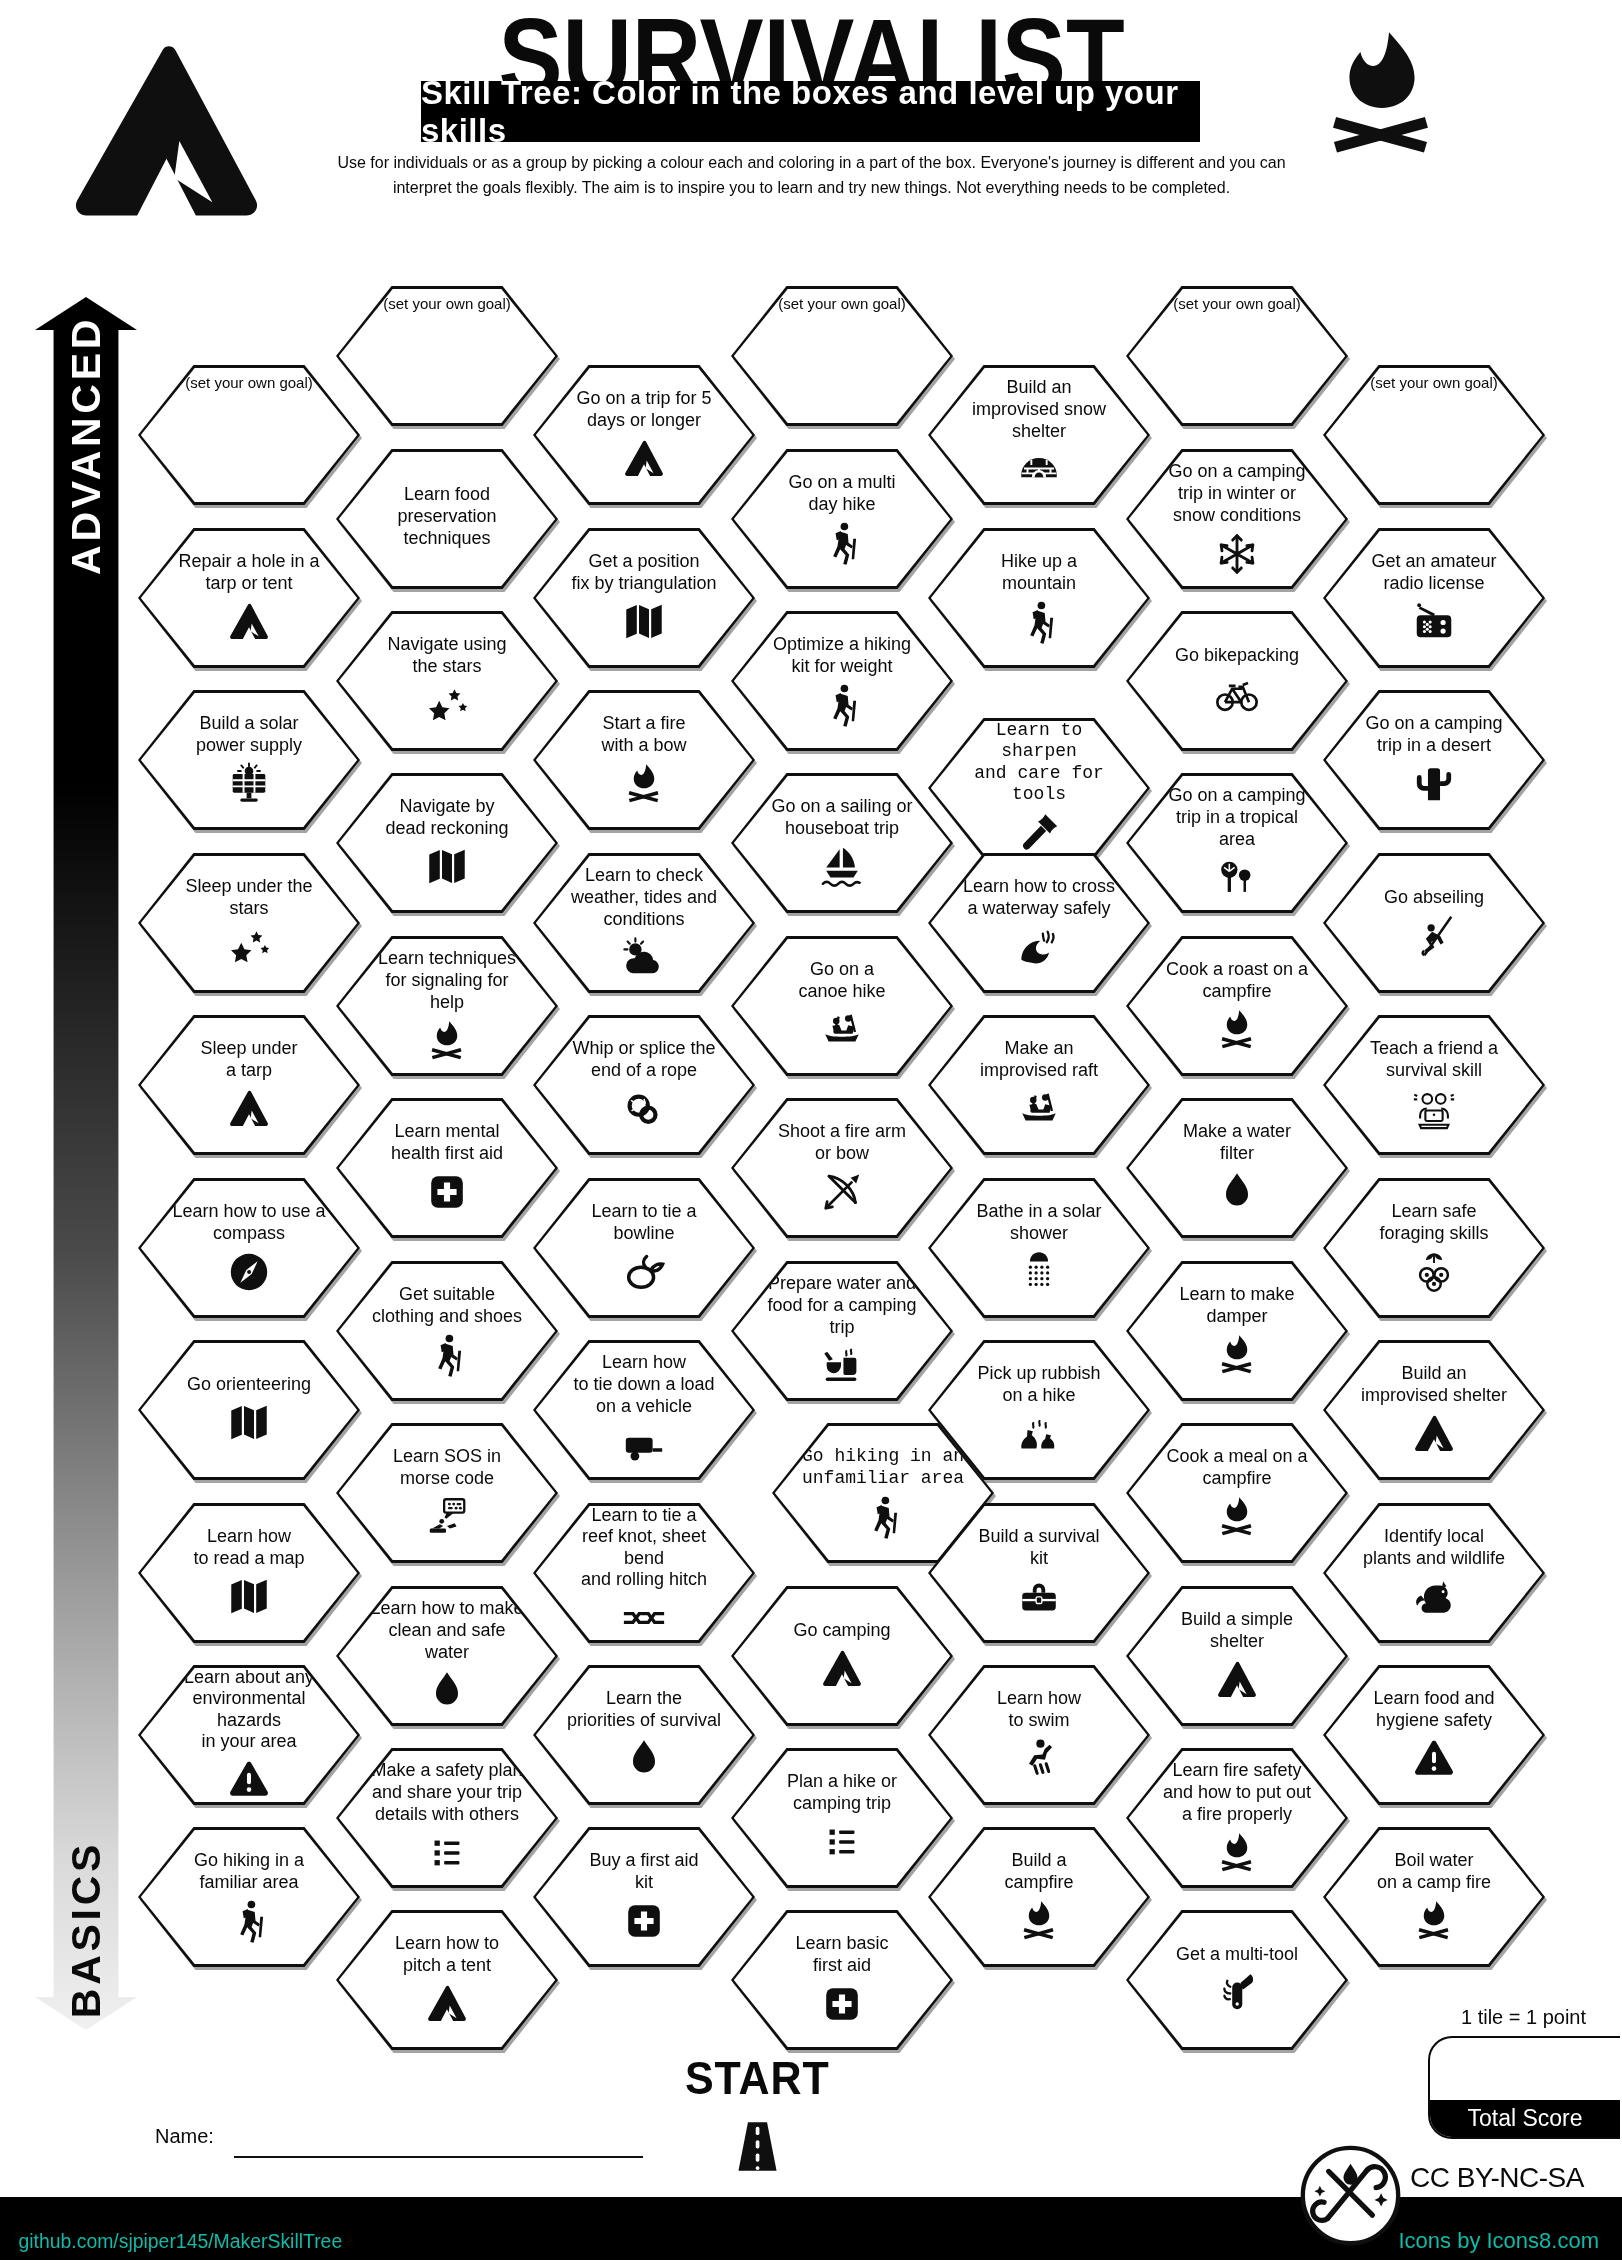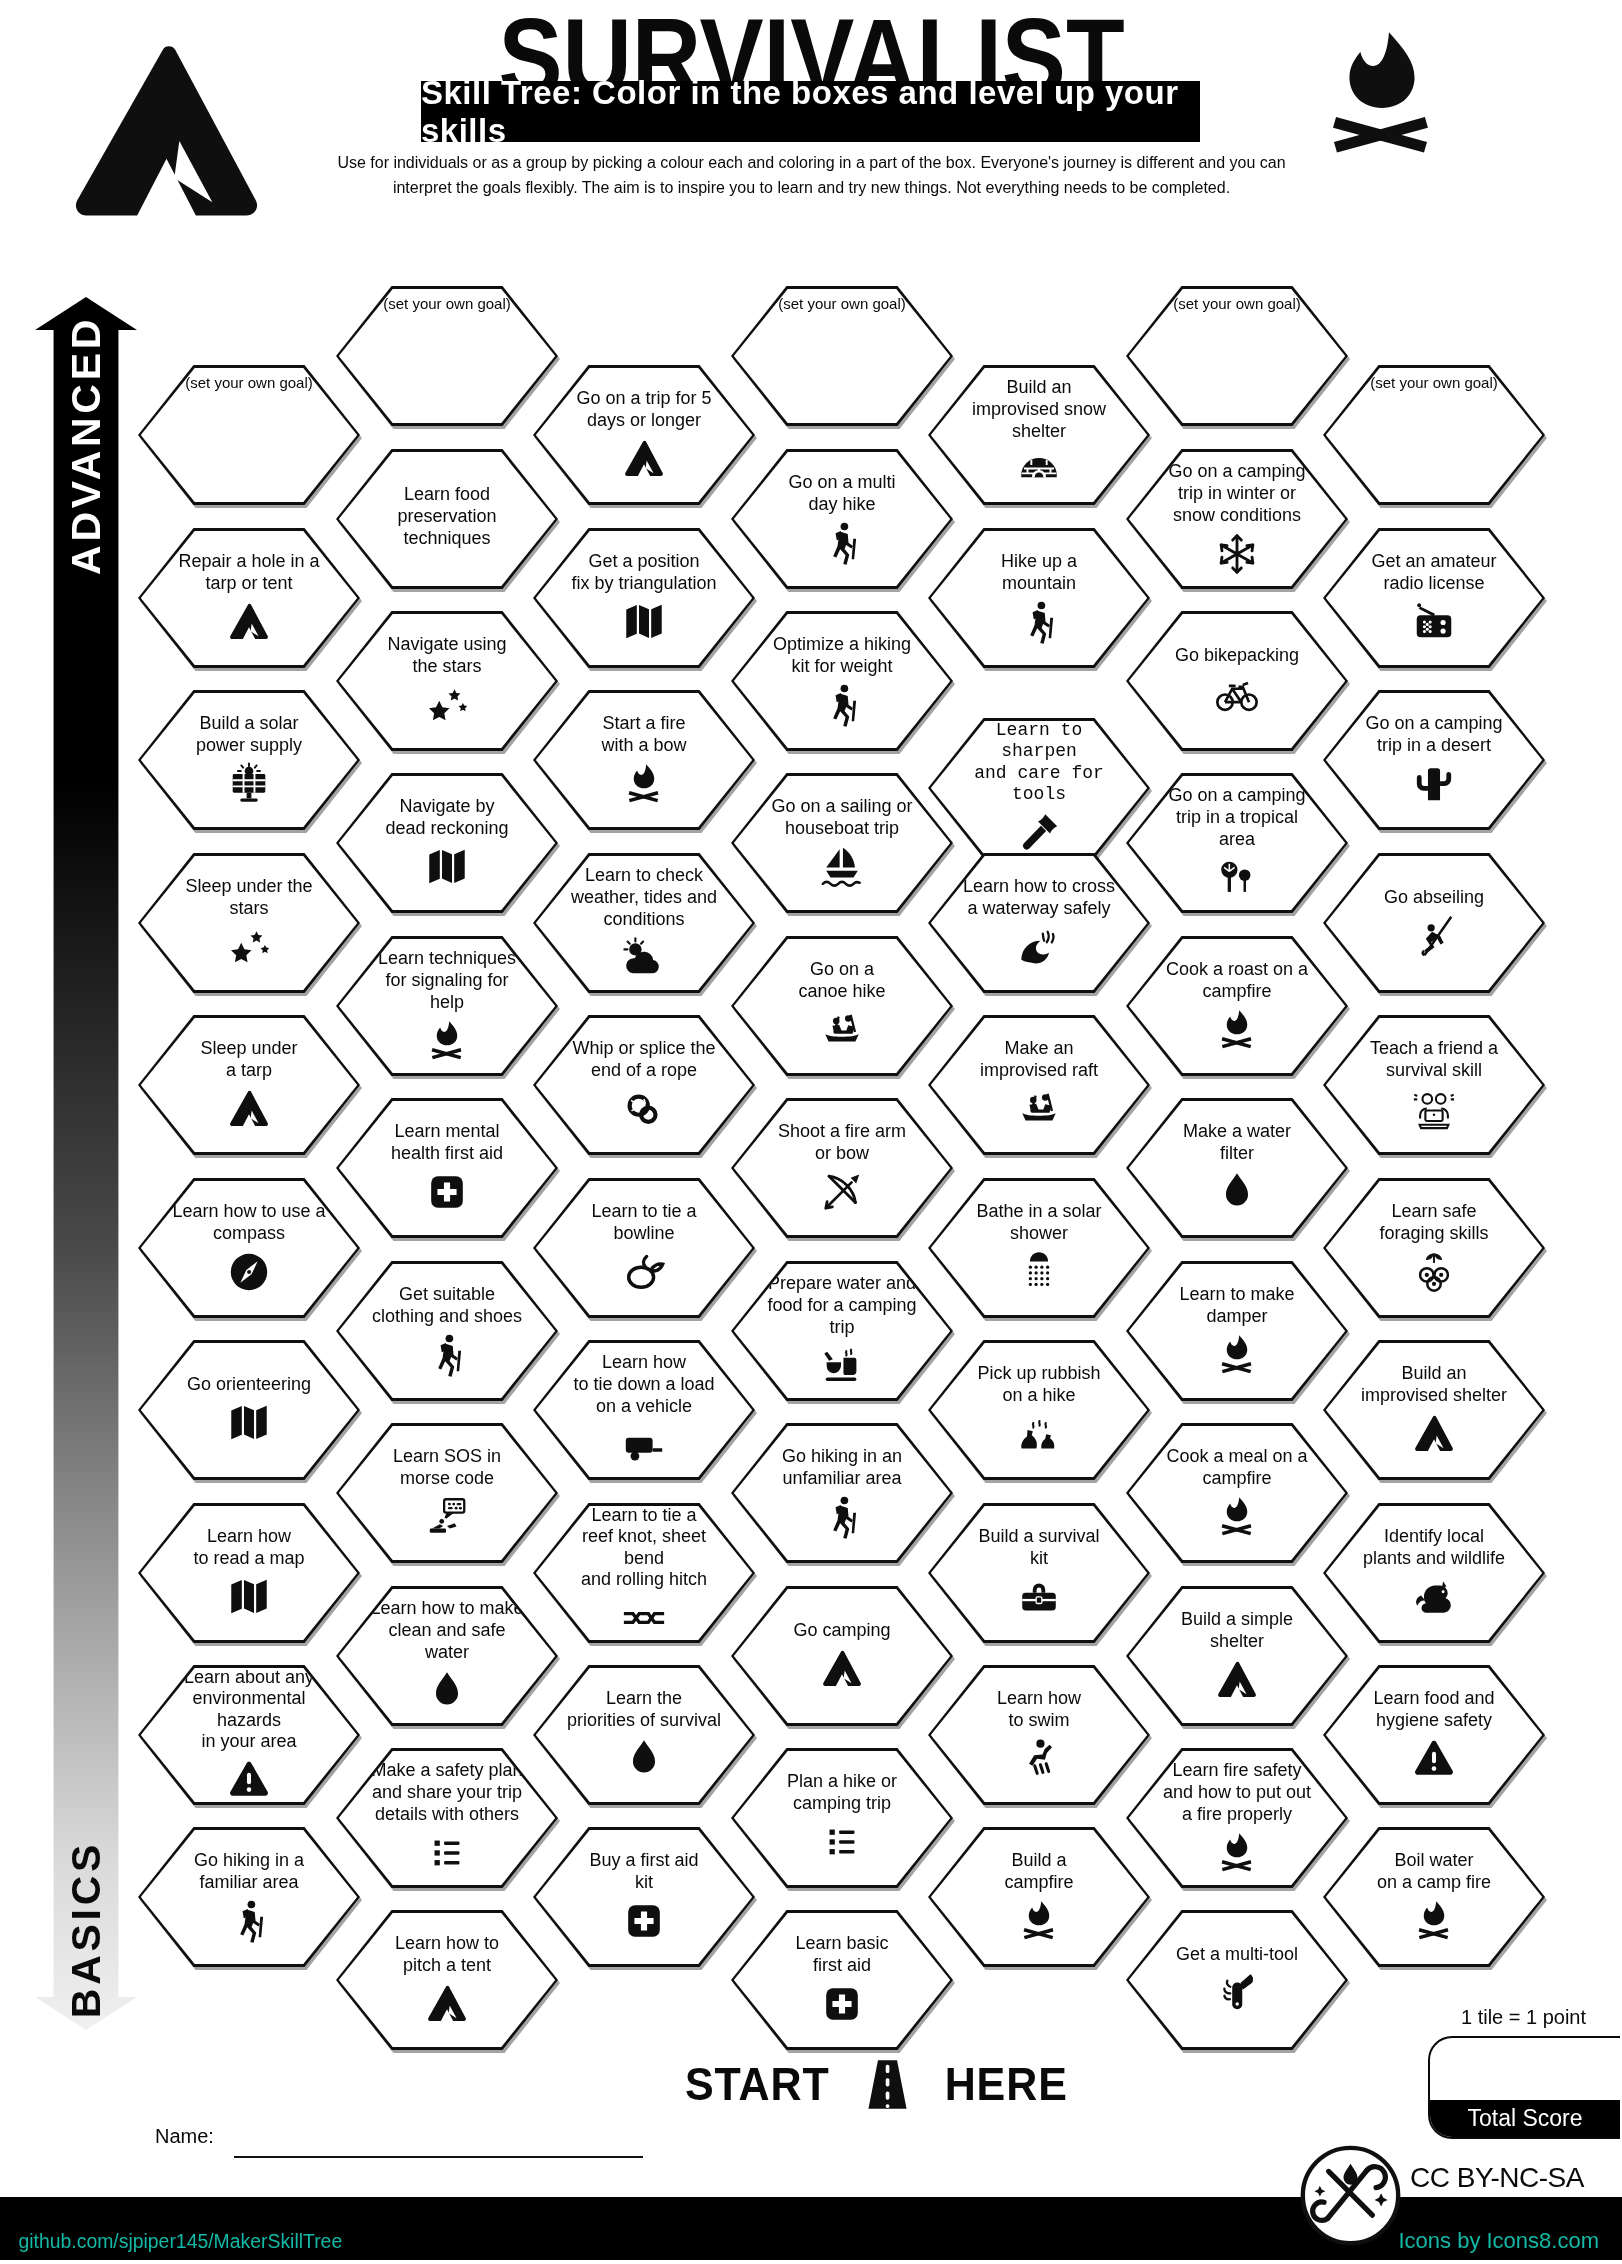--- a/index.html
+++ b/index.html
@@ -31,21 +31,21 @@
     clip-path:polygon(0 50%,25% 0,75% 0,100% 50%,75% 100%,25% 100%);
     display:flex;flex-direction:column;align-items:center;justify-content:center;gap:4.6px;
     padding:7.4px 26px;box-sizing:border-box;}
   .hex-label{font-size:18px;line-height:1.2;text-align:center;white-space:pre-line;}
   .goal .hex-inner{justify-content:flex-start;padding-top:6.5px;}
   .goal .hex-label{font-size:15px;}
   .hex-icon{line-height:0;}
   .hex-icon svg{width:46px;height:46px;}
 
   
-  .start-here{position:absolute;left:685px;top:2054px;display:flex;align-items:center;gap:13px;}
+  .start-here{position:absolute;left:685px;top:2054px;display:flex;align-items:center;gap:13px;flex-direction:column;}
   .start-here .word{font-size:43px;font-weight:900;letter-spacing:0.9px;transform:scaleY(1.08);}
   .road{line-height:0;}
   .road svg{width:89px;height:61px;}
 
   
   .name-label{position:absolute;left:155px;top:2125px;font-size:20px;}
   .name-line{position:absolute;left:234px;top:2123px;width:409px;height:33px;border-bottom:2.3px solid #111;}
   .tile-note{position:absolute;left:1428px;top:2006px;width:191px;text-align:center;font-size:20px;}
   .score-box{position:absolute;left:1428px;top:2036px;width:192px;height:103px;background:#fff;border:2.3px solid #0a0a0a;border-right:none;border-radius:24px 0 0 24px;box-sizing:border-box;display:flex;flex-direction:column;overflow:hidden;}
   .score-box .score-space{flex:1;}
@@ -600,21 +600,21 @@
               <path d="M8 20h15v3.5a8 8 0 0 1-8 8 7.5 7.5 0 0 1-7-7.5z"></path>
               <path d="M10.5 18.5 5.5 11l3-2 6 8z"></path>
               <rect x="7" y="36" width="32" height="3.6" rx="1.8"></rect>
               <g fill="none" stroke="#0f0f0f" stroke-width="2.2" stroke-linecap="round">
                 <path d="M28.5 8.5c-1 2 1 2.5 0 4.5M33.5 7c-1 2 1 2.5 0 4.5"></path>
               </g>
             </svg></div>
         </div>
       </div>
     </div>
-    <div class="hex" style="left: 731px; top: 1423px;">
+    <div class="hex" style="left: 772px; top: 1423px; font-family: Liberation Mono, monospace;">
       <div class="hex-outer">
         <div class="hex-inner">
           <div class="hex-label">Go hiking in an
 unfamiliar area</div>
           <div class="hex-icon"><svg viewBox="0 0 48 48" xmlns="http://www.w3.org/2000/svg" fill="#0f0f0f">
               <circle cx="26.5" cy="6.8" r="4"></circle>
               <path d="M22.5 12.3l7.5 2.2.8 9.2 4.6 3.4-1.5 2.6-5.6-3.6-1.6 4.2 4.9 6-2.8 10.4-3.5-.9 2.4-9-5.6-6.2-4 8.6-3.3-1.5 4.5-10.3 1.2-8.4z"></path>
               <path d="M17.3 13.9l5.4-2.3 1.5 7.4-5.7 2z"></path>
               <path d="M35.7 19.5l-1.6 21.5h2.6l2-21.5z"></path>
             </svg></div>

